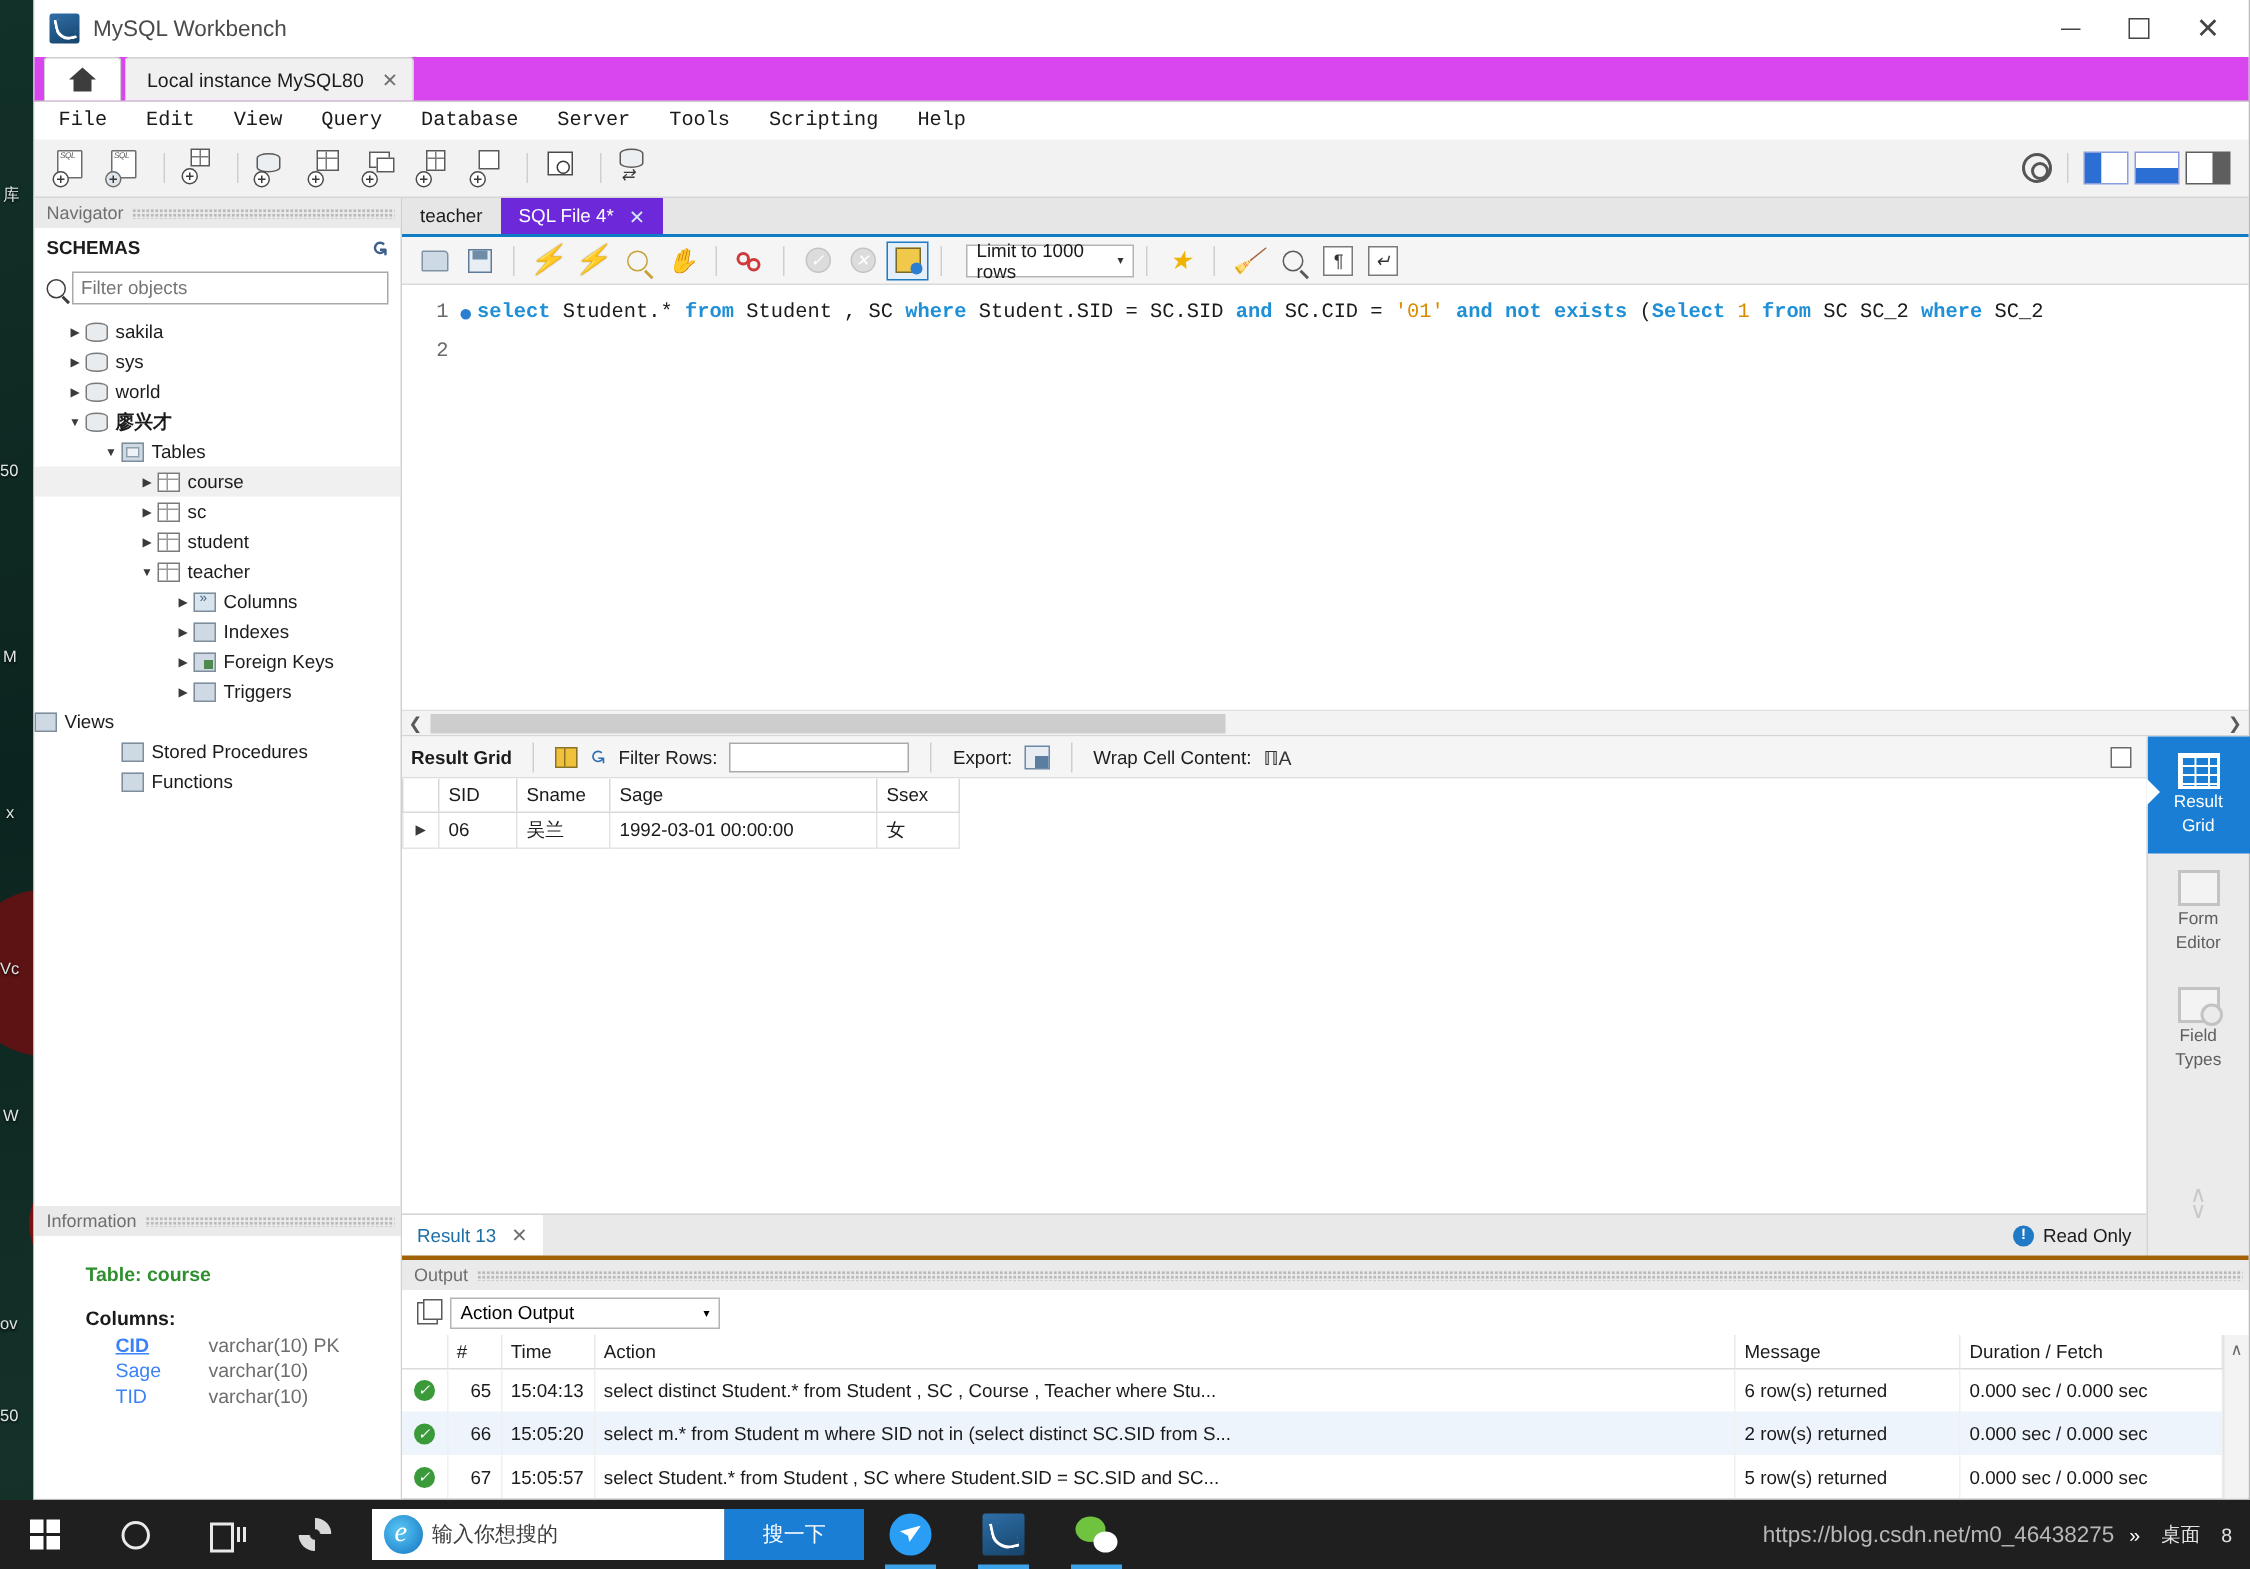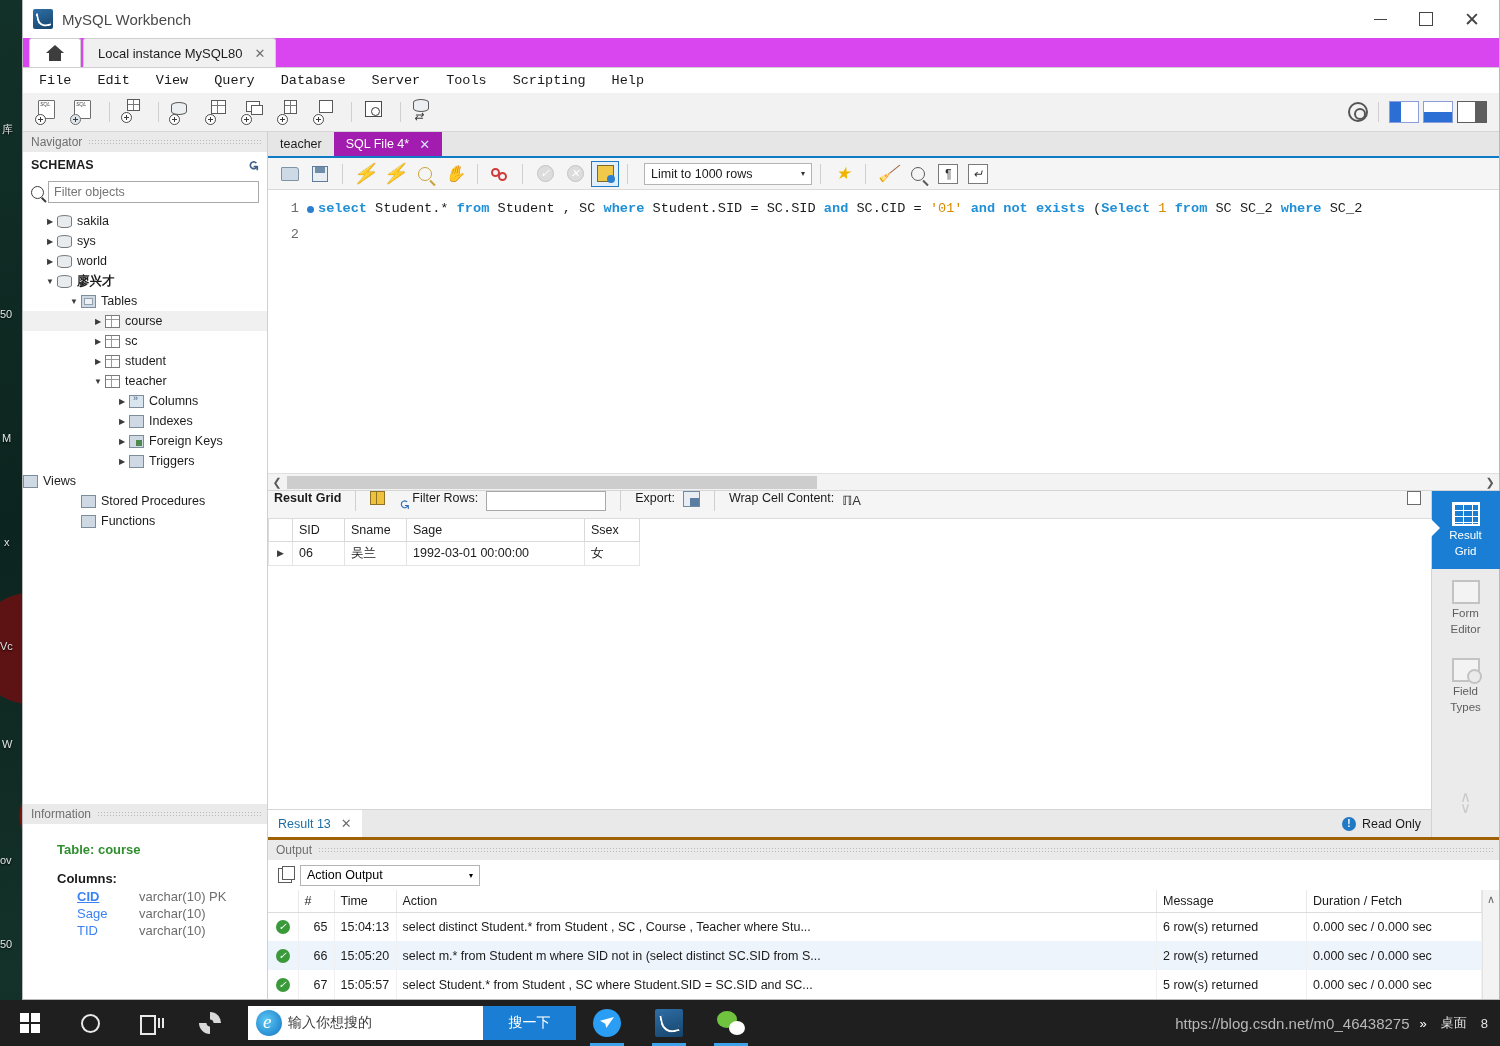--- a/index.html
+++ b/index.html
@@ -211,21 +211,21 @@
   .colrow .t{ color:#6d6d6d;}
   
   #main{ flex:1; display:flex; flex-direction:column; min-width:0; }
   #editor-tabs{
     height:26px; background:#e6e6e6; display:flex; align-items:stretch; flex:0 0 26px;
     border-bottom:2px solid #0f7bc4;
   }
   #editor-tabs .etab{
     display:flex;align-items:center;padding:0 12px;font-size:12.5px;gap:10px;color:#1c1c1c;
   }
-  #editor-tabs .etab.active{ background:#a21caf; color:#fff; }
+  #editor-tabs .etab.active{ background:#6d28d9; color:#fff; }
   #editor-tabs .etab.active .tabx{ color:#cfe6f7; }
   #sqltoolbar{
     height:32px; background:#f5f5f5; border-bottom:1px solid #dadada;
     display:flex; align-items:center; padding:0 8px; gap:2px; flex:0 0 32px;
   }
   .stb{ width:28px;height:26px;position:relative;display:flex;align-items:center;justify-content:center;}
   .folder{ width:18px;height:14px;background:#cdd9e4;border:1.3px solid #7f93a5;border-radius:1px 3px 1px 1px;}
   .floppy{ width:16px;height:16px;background:#e8eef4;border:1.4px solid #5e7c99;}
   .floppy:after{content:"";position:absolute;left:9px;top:6px;width:10px;height:6px;background:#6f8da8;}
   .bolt{ color:#f0b400; font-size:19px; line-height:1; text-shadow:0 0 1px #9a7400;}
@@ -234,21 +234,21 @@
   .hand{ color:#b9b9b9; font-size:16px;}
   .dbg{ width:18px;height:16px;position:relative;}
   .dbg .r1{position:absolute;left:0;top:2px;width:9px;height:9px;border:2px solid #cf3b3b;border-radius:50%;}
   .dbg .r2{position:absolute;left:7px;top:6px;width:9px;height:9px;border:2px solid #cf3b3b;border-radius:50%;}
   .circ-gray{ width:17px;height:17px;border-radius:50%;background:#dcdcdc;border:1px solid #c4c4c4;
     display:flex;align-items:center;justify-content:center;color:#fff;font-size:11px;}
   .stb.on{ border:1px solid #1e7bc4; background:#e3f0fb; }
   .hili{ width:17px;height:17px;background:#f1c94a;border:1.3px solid #7a6a2a;position:relative;}
   .hili:after{content:"";position:absolute;right:-2px;bottom:-2px;width:8px;height:8px;border-radius:50%;background:#2c7fd0;}
   #limit-sel{
-    margin-left:8px; width:168px;height:22px;border:1px solid #b4b4b4;background:#fff;
+    margin-left:8px; width:112px;height:22px;border:1px solid #b4b4b4;background:#fff;
     display:flex;align-items:center;padding:0 6px;font-size:12.5px;color:#1b1b1b;
   }
   #limit-sel .cv{ margin-left:auto;font-size:8px;color:#333;}
   .star{ color:#f0b400; font-size:17px; }
   .broom{ color:#c9a227; font-size:16px; }
   .magq{ width:14px;height:14px;border:1.8px solid #5a5a5a;border-radius:50%;position:relative;}
   .magq:after{content:"";position:absolute;right:-5px;bottom:-4px;width:7px;height:2px;background:#5a5a5a;transform:rotate(45deg);}
   .boxed{ width:20px;height:20px;border:1px solid #7a7a7a;display:flex;align-items:center;justify-content:center;font-size:12px;color:#333;background:#fff;}
   #code-area{
     flex:1; background:#fff; display:flex; min-height:0; position:relative; overflow:hidden;
@@ -269,21 +269,21 @@
     height:17px;flex:0 0 17px;background:#f3f3f3;border-top:1px solid #e0e0e0;
     display:flex;align-items:center;padding:0 2px;
   }
   #hscroll .ar{ width:14px;text-align:center;font-size:11px;color:#5a5a5a;}
   #hscroll .track{ flex:1; height:13px; background:#f3f3f3; position:relative;}
   #hscroll .thumb{ position:absolute;left:3px;top:0;width:530px;height:13px;background:#cdcdcd;}
   
   #results-wrap{ flex:0 0 347px; display:flex; flex-direction:column; border-top:1px solid #d5d5d5;}
   #res-toolbar{
     height:28px;flex:0 0 28px;background:#f5f5f5;border-bottom:1px solid #dcdcdc;
-    display:flex;gap:8px;padding:0 6px;font-size:12.5px;color:#1b1b1b;
+    display:flex;align-items:center;gap:8px;padding:0 6px;font-size:12.5px;color:#1b1b1b;
   }
   #res-toolbar .lbl{ font-weight:bold;}
   .grid-chip{ width:15px;height:14px;background:#f0c23c;border:1.3px solid #8c7424;position:relative;}
   .grid-chip:after{content:"";position:absolute;left:5px;top:0;width:1px;height:100%;background:#8c7424;}
   .dblarrow{ color:#2d6fb0; font-size:13px; transform:rotate(90deg);}
   #filter-rows-input{ width:120px;height:20px;border:1px solid #a9a9a9;background:#fff;}
   .exp-ico{ width:17px;height:16px;background:#e7edf3;border:1.3px solid #6e8aa4;position:relative;}
   .exp-ico:after{content:"";position:absolute;right:0;bottom:0;width:9px;height:8px;background:#5b7ea0;}
   .wrap-ico{ font-size:13px;color:#333;}
   .sq-toggle{ margin-left:auto; width:14px;height:14px;border:1.4px solid #6b6b6b;background:#fff;margin-right:4px;}
@@ -380,21 +380,21 @@
 </head>
 <body>
 
 <div id="desktop">
   <div class="desk-icon-text" style="top:122px;left:2px">库</div>
   <div class="desk-icon-text" style="top:308px;left:0px">50</div>
   <div class="desk-icon-text" style="top:432px;left:2px">M</div>
   <div class="desk-icon-text" style="top:536px;left:4px">x</div>
   <div class="desk-icon-text" style="top:640px;left:0px">Vc</div>
   <div class="desk-icon-text" style="top:738px;left:2px">W</div>
-  <div class="desk-icon-text" style="top:854px;left:0px">ov</div>
+  <div class="desk-icon-text" style="top:877px;left:0px">ov</div>
   <div class="desk-icon-text" style="top:938px;left:0px">50</div>
 </div>
 
 <div id="win">
 
   <div id="titlebar">
     <div id="app-logo"></div>
     <div id="app-title">MySQL Workbench</div>
     <div id="wctrls">
       <div class="wbtn min"></div>

